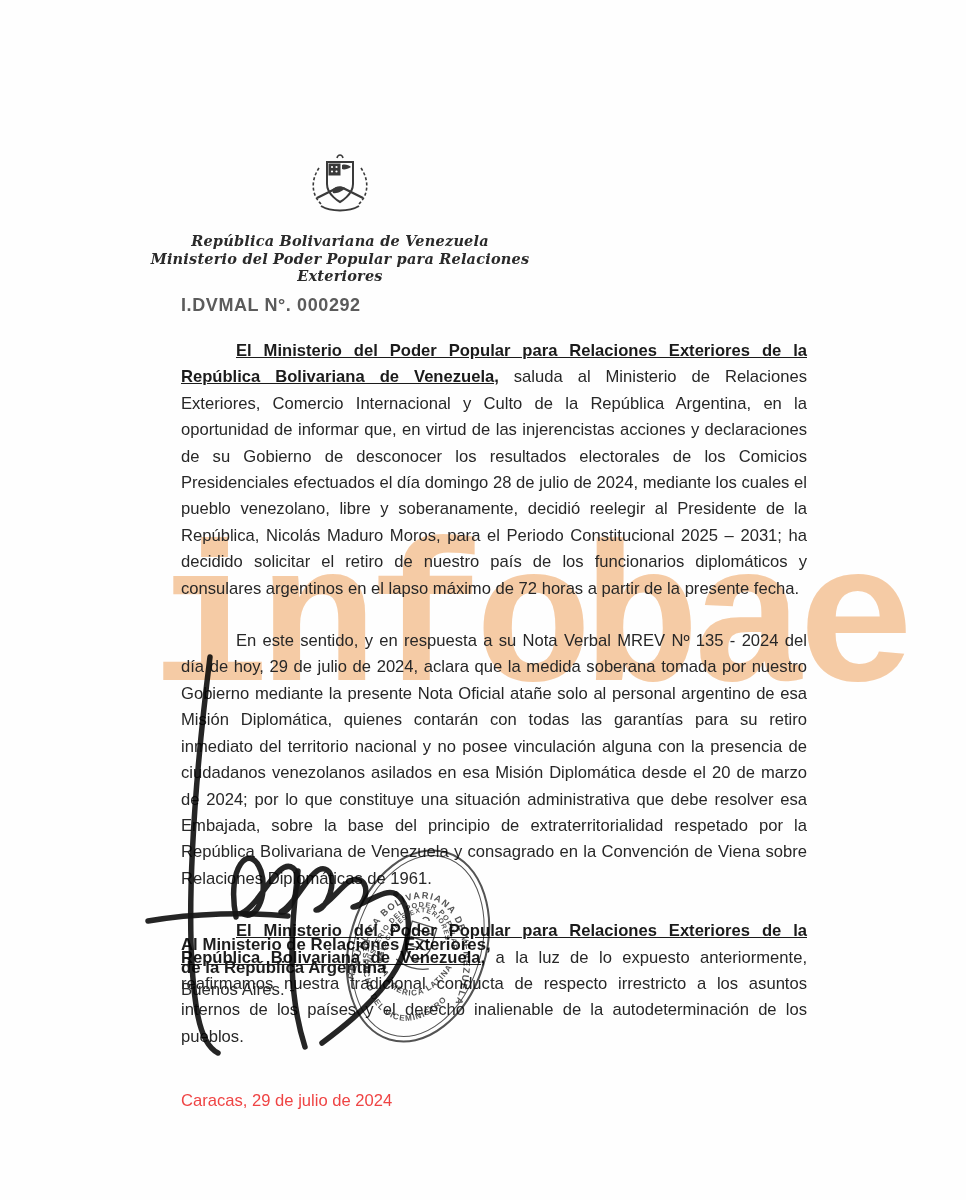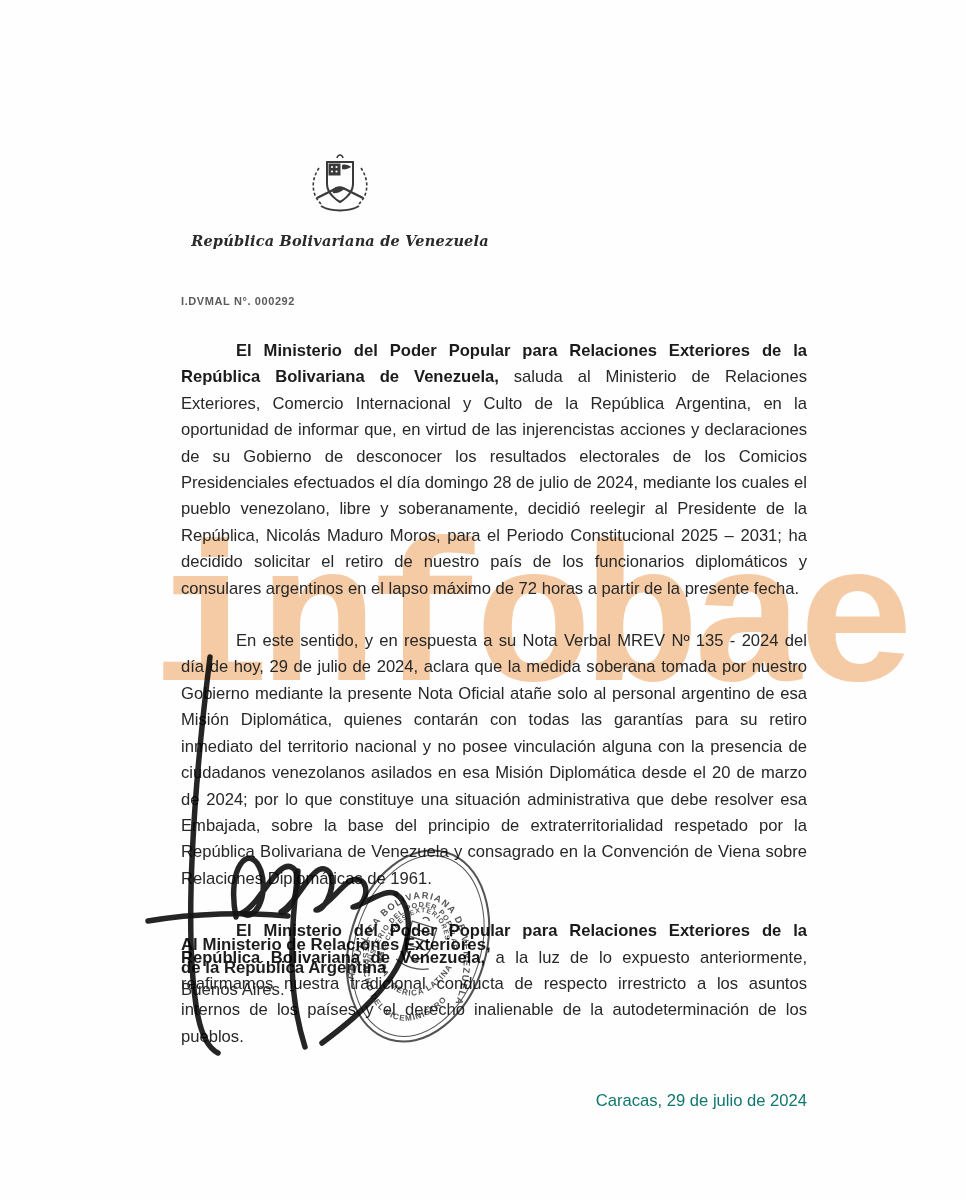--- a/index.html
+++ b/index.html
@@ -22,32 +22,32 @@
   .header{position:absolute;left:140px;top:150px;width:400px;text-align:center;z-index:3;}
   .emblem{display:block;margin:0 auto 8px auto;width:66px;height:74px;}
   .script-line{
     font-family:"DejaVu Serif",serif;font-style:italic;font-weight:700;
     font-size:14.5px;line-height:17.5px;color:#2a2a2a;letter-spacing:.2px;
   }
 
   
   .refnum{
     position:absolute;left:181px;top:295px;z-index:3;
-    font-size:11px;font-weight:700;color:#5b5b5b;letter-spacing:.6px;
+    font-size:18px;font-weight:700;color:#5b5b5b;letter-spacing:.6px;
   }
 
   
   .bodytext{
     position:absolute;left:181px;top:338px;width:626px;z-index:3;
     font-size:16.6px;line-height:26.4px;color:#272727;
     text-align:justify;
   }
   .bodytext p{margin:0 0 26px 0;text-indent:55px;}
-  .bodytext p .b{font-weight:700;color:#1b1b1b;}
-  .dateline{text-align:right;margin-top:38px;text-indent:0;font-size:16.6px;color:#0f766e;}
+  .bodytext p .b{font-weight:700;color:#1b1b1b;text-decoration:underline;}
+  .dateline{text-align:left;margin-top:38px;text-indent:0;font-size:16.6px;color:#ef4444;}
 
   
   .addressee{
     position:absolute;left:181px;top:934px;z-index:3;
     font-size:16.8px;line-height:22.5px;color:#1d1d1d;
   }
   .addressee .l{font-weight:700;}
   .addressee .l.normal{font-weight:400;color:#2c2c2c;}
 
   
@@ -90,20 +90,21 @@
       <circle cx="29.5" cy="21.5" r="1.1" fill="#fff"></circle>
       <path d="M35,15 C38,14 42,15 44,17 C41,19 37,20 35,19 Z" fill="#3a3a3a"></path>
 
       <path d="M25,40 C28,36 34,35 38,38 C36,41 30,44 26,43 Z" fill="#3a3a3a"></path>
 
       <path d="M14,56 C24,62 42,62 52,56" fill="none" stroke="#3a3a3a" stroke-width="2"></path>
 
       <path d="M30,8 C31,4 35,4 36,8" fill="none" stroke="#3a3a3a" stroke-width="1.6"></path>
     </svg>
     <div class="script-line">República Bolivariana de Venezuela</div>
+    <div class="script-line">Ministerio del Poder Popular para Relaciones Exteriores</div>
   </div>
 
   <div class="refnum">I.DVMAL N°. 000292</div>
 
   <div class="bodytext">
     <p><span class="b">El Ministerio del Poder Popular para Relaciones Exteriores de la República Bolivariana de Venezuela,</span><span> saluda al Ministerio de Relaciones Exteriores, Comercio Internacional y Culto de la República Argentina, en la oportunidad de informar que, en virtud de las injerencistas acciones y declaraciones de su Gobierno de desconocer los resultados electorales de los Comicios Presidenciales efectuados el día domingo 28 de julio de 2024, mediante los cuales el pueblo venezolano, libre y soberanamente, decidió reelegir al Presidente de la República, Nicolás Maduro Moros, para el Periodo Constitucional 2025 – 2031; ha decidido solicitar el retiro de nuestro país de los funcionarios diplomáticos y consulares argentinos en el lapso máximo de 72 horas a partir de la presente fecha.</span></p>
     <p><span class="b"></span><span>En este sentido, y en respuesta a su Nota Verbal MREV Nº 135 - 2024 del día de hoy, 29 de julio de 2024, aclara que la medida soberana tomada por nuestro Gobierno mediante la presente Nota Oficial atañe solo al personal argentino de esa Misión Diplomática, quienes contarán con todas las garantías para su retiro inmediato del territorio nacional y no posee vinculación alguna con la presencia de ciudadanos venezolanos asilados en esa Misión Diplomática desde el 20 de marzo de 2024; por lo que constituye una situación administrativa que debe resolver esa Embajada, sobre la base del principio de extraterritorialidad respetado por la República Bolivariana de Venezuela y consagrado en la Convención de Viena sobre Relaciones Diplomáticas de 1961.</span></p>
     <p><span class="b">El Ministerio del Poder Popular para Relaciones Exteriores de la República Bolivariana de Venezuela,</span><span> a la luz de lo expuesto anteriormente, reafirmamos nuestra tradicional conducta de respecto irrestricto a los asuntos internos de los países y el derecho inalienable de la autodeterminación de los pueblos.</span></p>
     <div class="dateline">Caracas, 29 de julio de 2024</div>
   </div>

